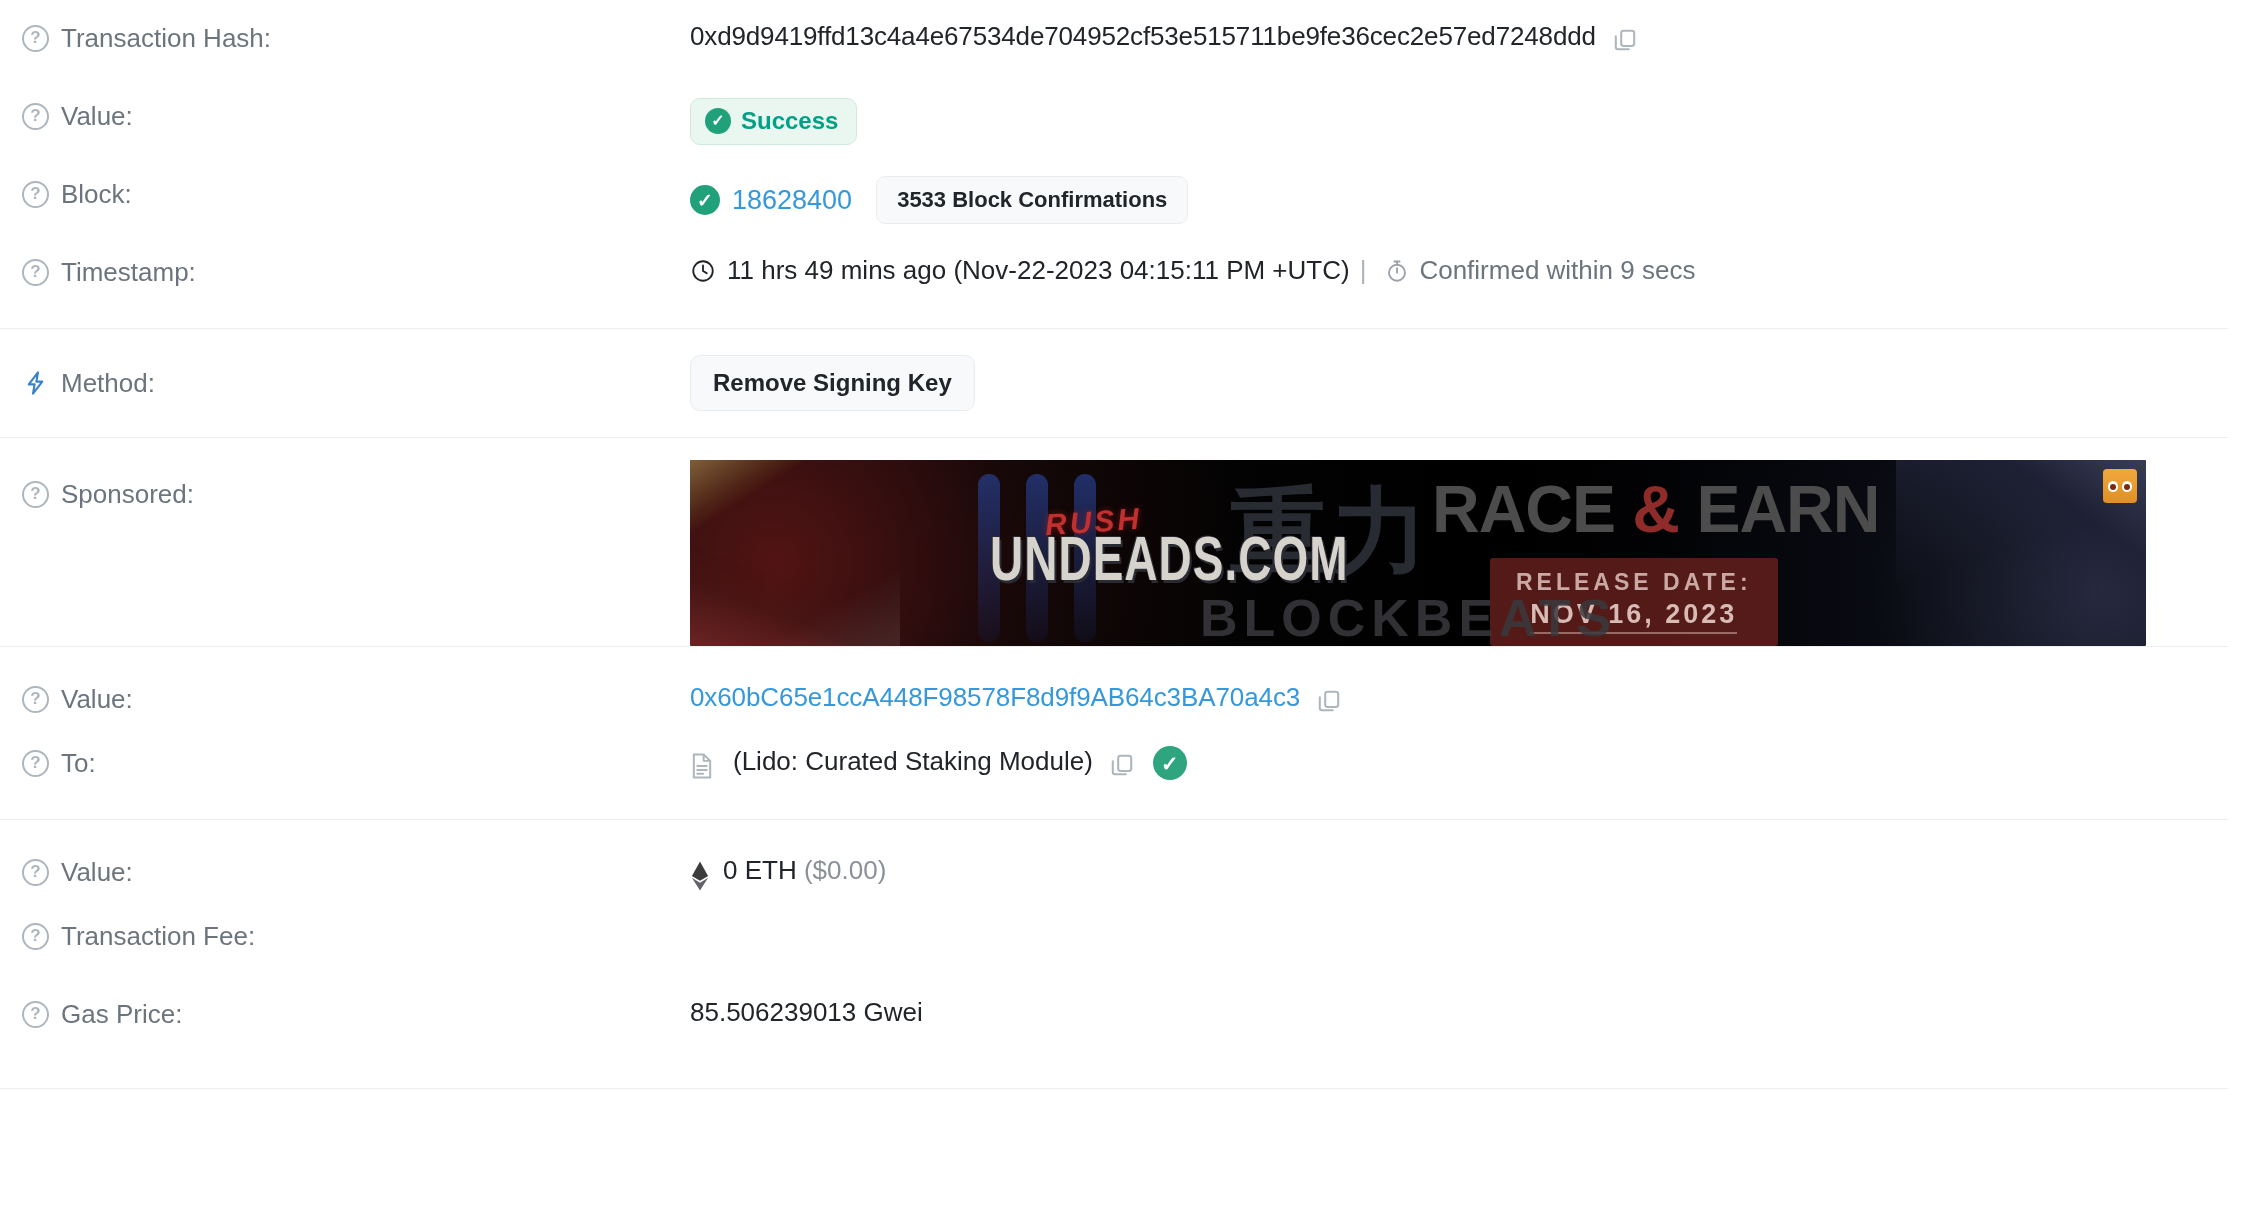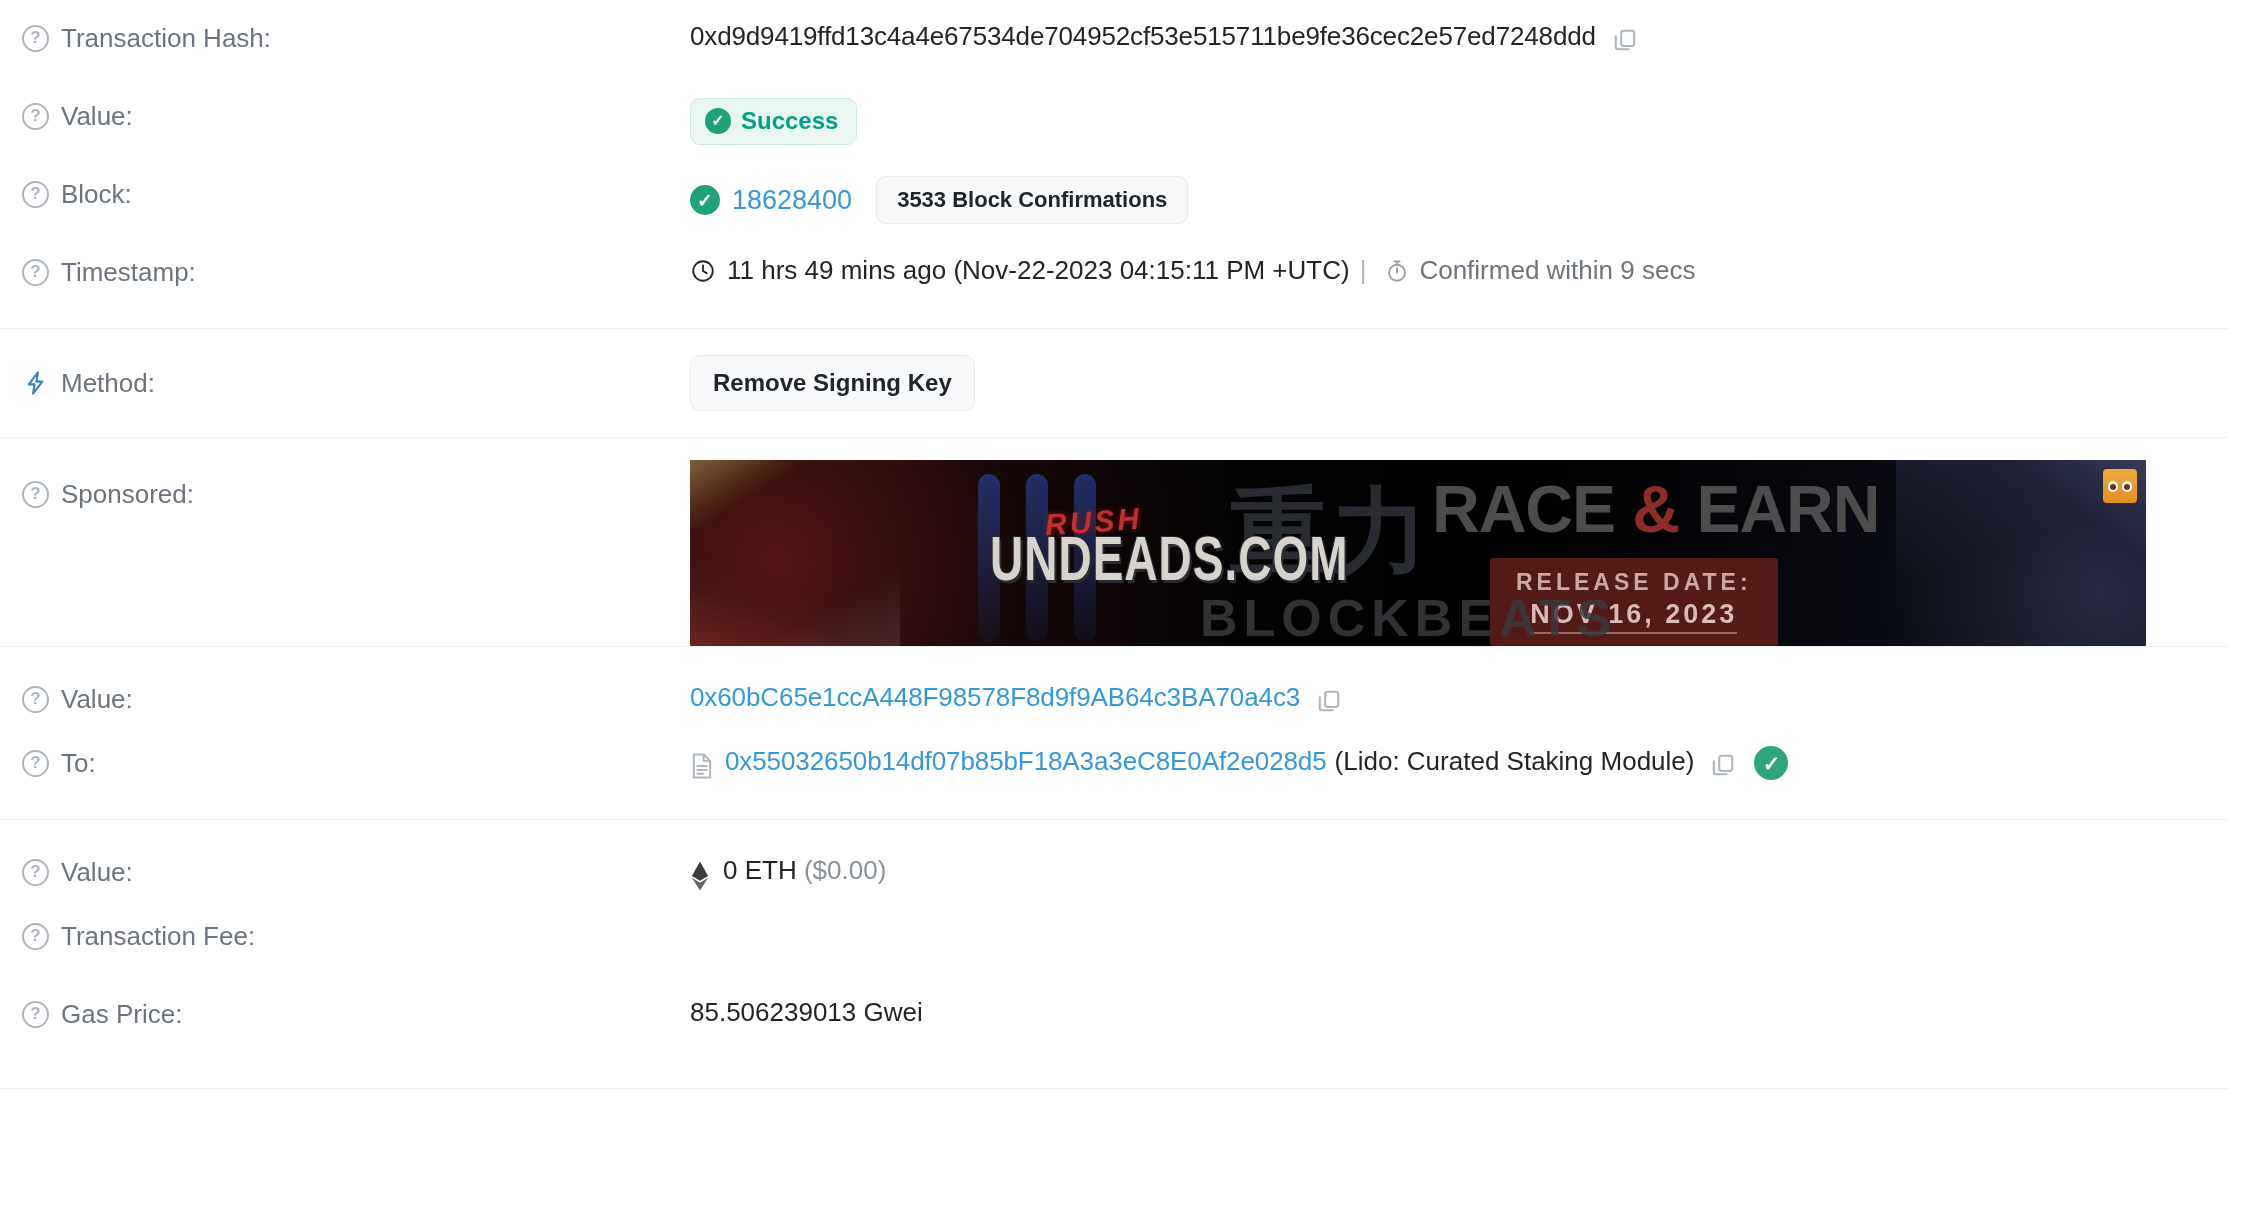--- a/index.html
+++ b/index.html
@@ -554,21 +554,20 @@
       <span>To:</span>
     </div>
     <div class="row-value">
       <span class="contract-icon">
         <svg viewBox="0 0 20 24" width="24" height="28" fill="none" stroke="#adb5bd" stroke-width="1.7">
           <path d="M3 2.2h8.4L17 7.6V21.8H3z" stroke-linejoin="round"></path>
           <path d="M11.4 2.2v5.4H17" stroke-linejoin="round"></path>
           <path d="M6 12h8M6 15.4h8M6 18.6h5" stroke-linecap="round"></path>
         </svg>
       </span>
-      <a class="addr-link" href="#">0x55032650b14df07b85bF18A3a3eC8E0Af2e028d5</a>
       <span class="addr-tag">(Lido: Curated Staking Module)</span>
       <span class="copy-icon">
         <svg viewBox="0 0 24 24" width="26" height="26" fill="none" stroke="#adb5bd" stroke-width="1.9">
           <rect x="8.5" y="3.5" width="12" height="14" rx="2.2"></rect>
           <path d="M15.5 20.5H5.5a2 2 0 0 1-2-2V8.5" stroke-linecap="round"></path>
         </svg>
       </span>
       <span class="check-circle verified">✓</span>
     </div>
   </div>

